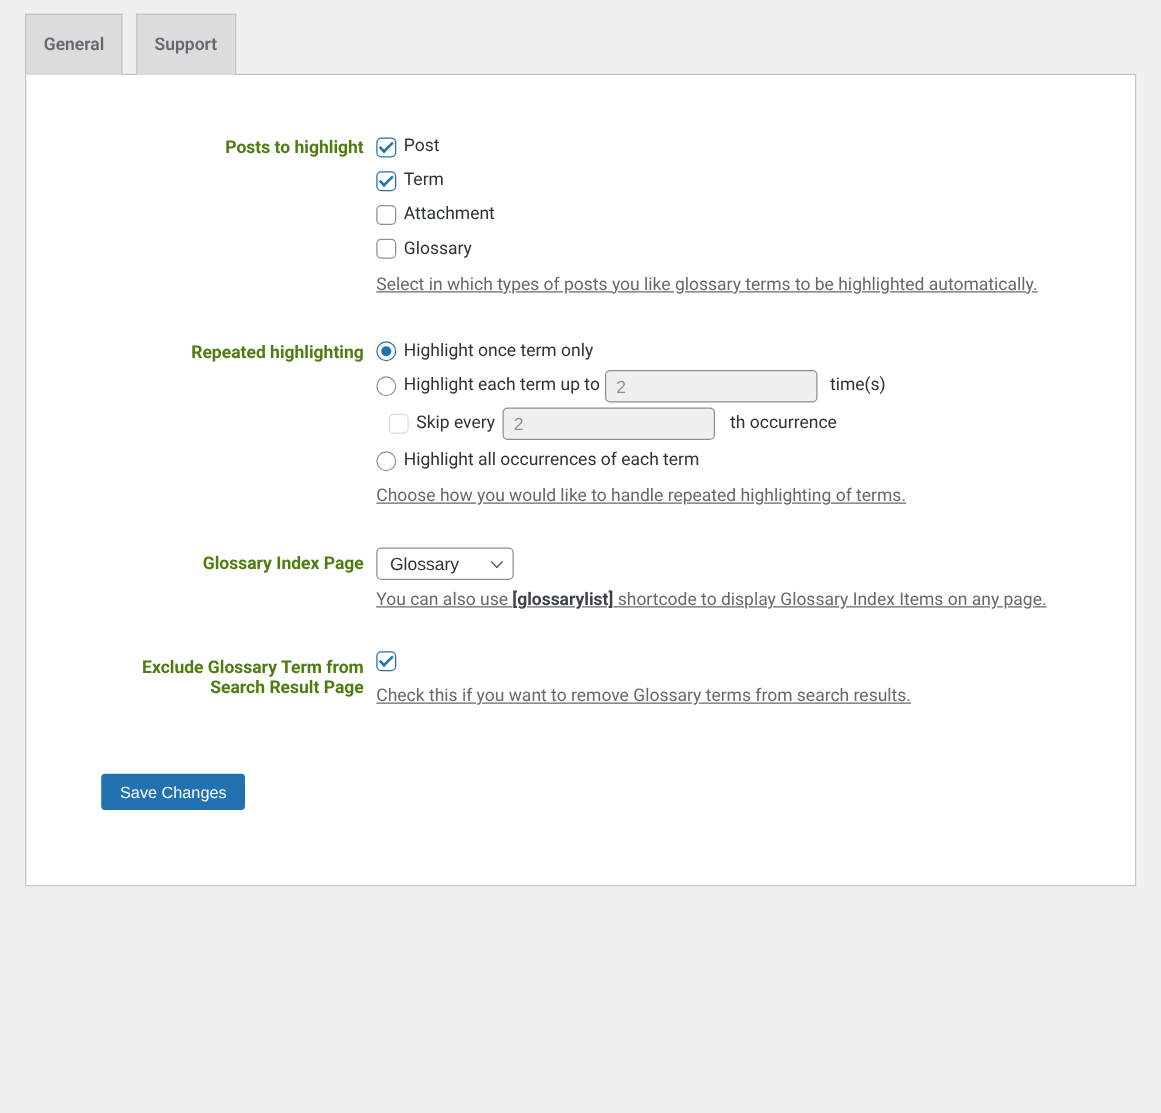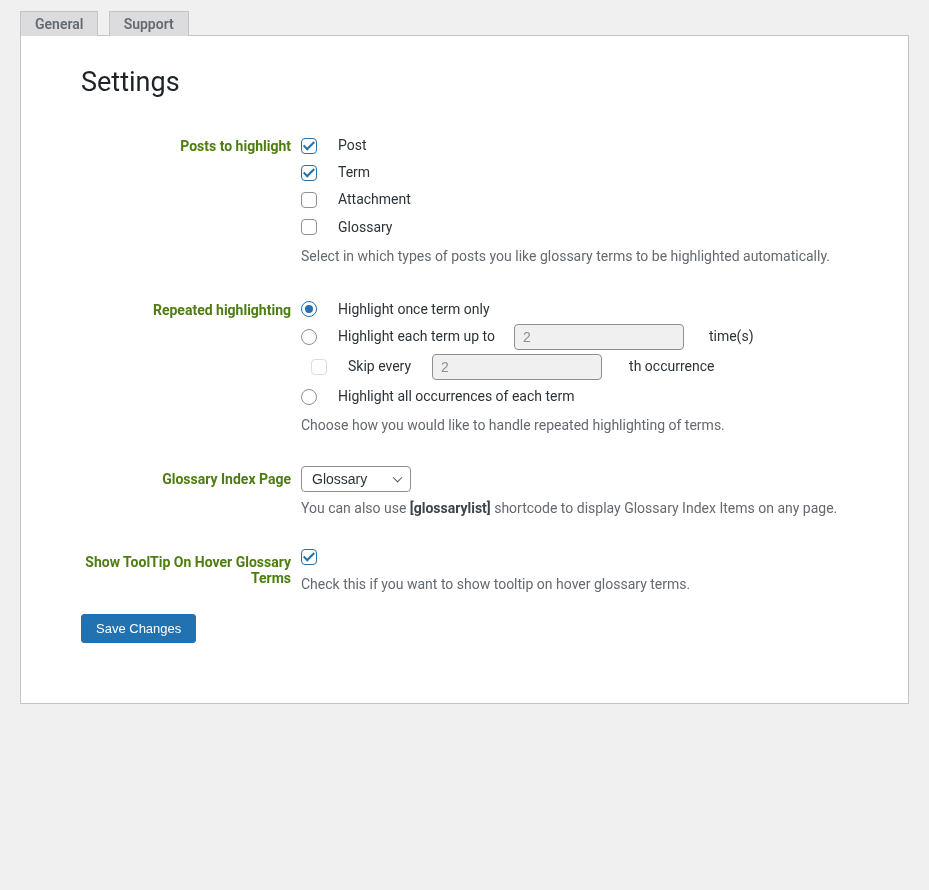--- a/index.html
+++ b/index.html
@@ -21,21 +21,21 @@
       margin: 0;
     }
     .nav-tab {
       display: inline-block;
       background: #dcdcde;
       border: 1px solid #c3c4c7;
       border-bottom: none;
       color: #646970;
       font-size: 14px;
       font-weight: 600;
-      padding: 4px 14px;
+      padding: 16px 14px;
       margin-left: 0.5em;
       text-decoration: none;
       cursor: pointer;
       position: relative;
       top: 1px;
     }
     .nav-tab:first-child { margin-left: 0; }
     .panel {
       background: #fff;
       border: 1px solid #c3c4c7;
@@ -65,28 +65,28 @@
       padding: 15px 10px 15px 0;
       vertical-align: top;
       font-size: 14px;
       color: #2c3338;
     }
     .description {
       color: #646970;
       font-size: 14px;
       margin-top: 6px;
       line-height: 1.5;
+      text-decoration: underline;
     }
     .description b { color: #3c434a; }
     .check-line, .radio-line {
       display: flex;
       align-items: center;
       margin-bottom: 2px;
       line-height: 1.8;
-      gap: 15px;
     }
     .check-line label, .radio-line label {
       margin-left: 6px;
       font-size: 14px;
     }
     input[type=checkbox] {
       appearance: none;
       width: 16px;
       height: 16px;
       border: 1px solid #8c8f94;
@@ -179,35 +179,34 @@
       width: 170px;
     }
     .button-primary {
       background: #2271b1;
       border: 1px solid #2271b1;
       color: #fff;
       padding: 6px 14px;
       font-size: 13px;
       border-radius: 3px;
       cursor: pointer;
-      margin-top: 4px;
+      margin-top: 36px;
     }
     .radio-line .inline-input { margin: 0 4px; }
   </style>
 </head>
 <body>
 
 <div class="wrap">
   <div class="nav-tab-wrapper">
     <a class="nav-tab">General</a>
     <a class="nav-tab">Support</a>
   </div>
 
   <div class="panel">
-    <h1 class="settings-title">Settings</h1>
 
     <table class="form-table">
 
       <tbody>
           <tr>
         <th>Posts to highlight</th>
         <td>
           <div class="check-line">
             <input type="checkbox" checked="" style="">
             <label>Post</label>
@@ -263,26 +262,26 @@
               <option>Glossary</option>
             </select>
           </div>
           <p class="description">
             <span>You can also use </span><b>[glossarylist]</b><span> shortcode to display Glossary Index Items on any page.</span>
           </p>
         </td>
       </tr>
 
 
-
       <tr>
-        <th>Show ToolTip On Hover Glossary Terms</th>
+        <th>Exclude Glossary Term from Search Result Page</th>
         <td>
           <input type="checkbox" checked="" style="">
-          <p class="description">Check this if you want to show tooltip on hover glossary terms.</p>
-        </td>
-      </tr>
+          <p class="description">Check this if you want to remove Glossary terms from search results.</p>
+        </td>
+      </tr>
+
     </tbody>
       </table>
 
     <button class="button-primary">Save Changes</button>
   </div>
 </div>
 
 </body></html>

